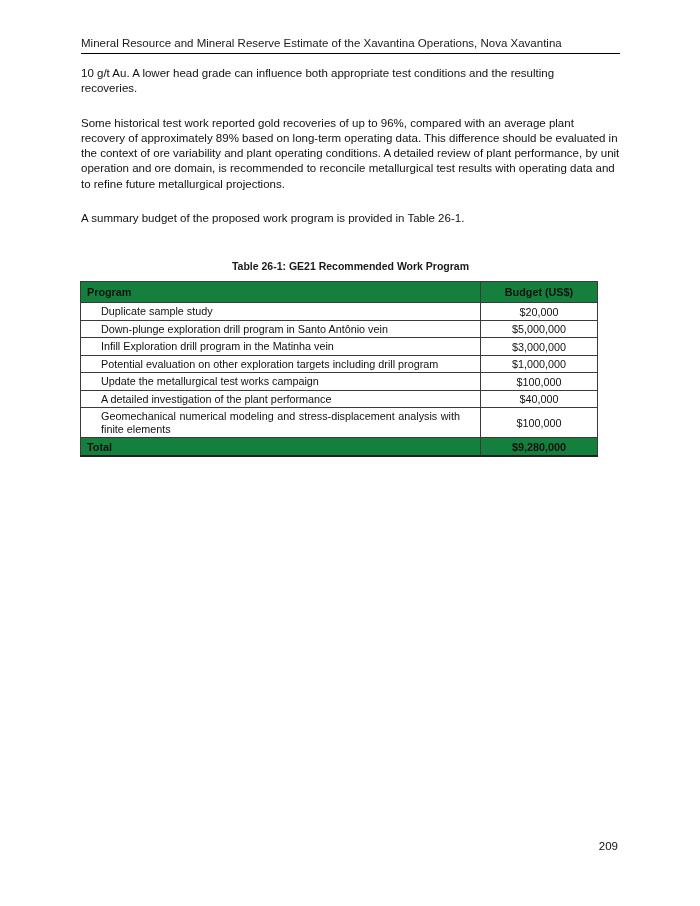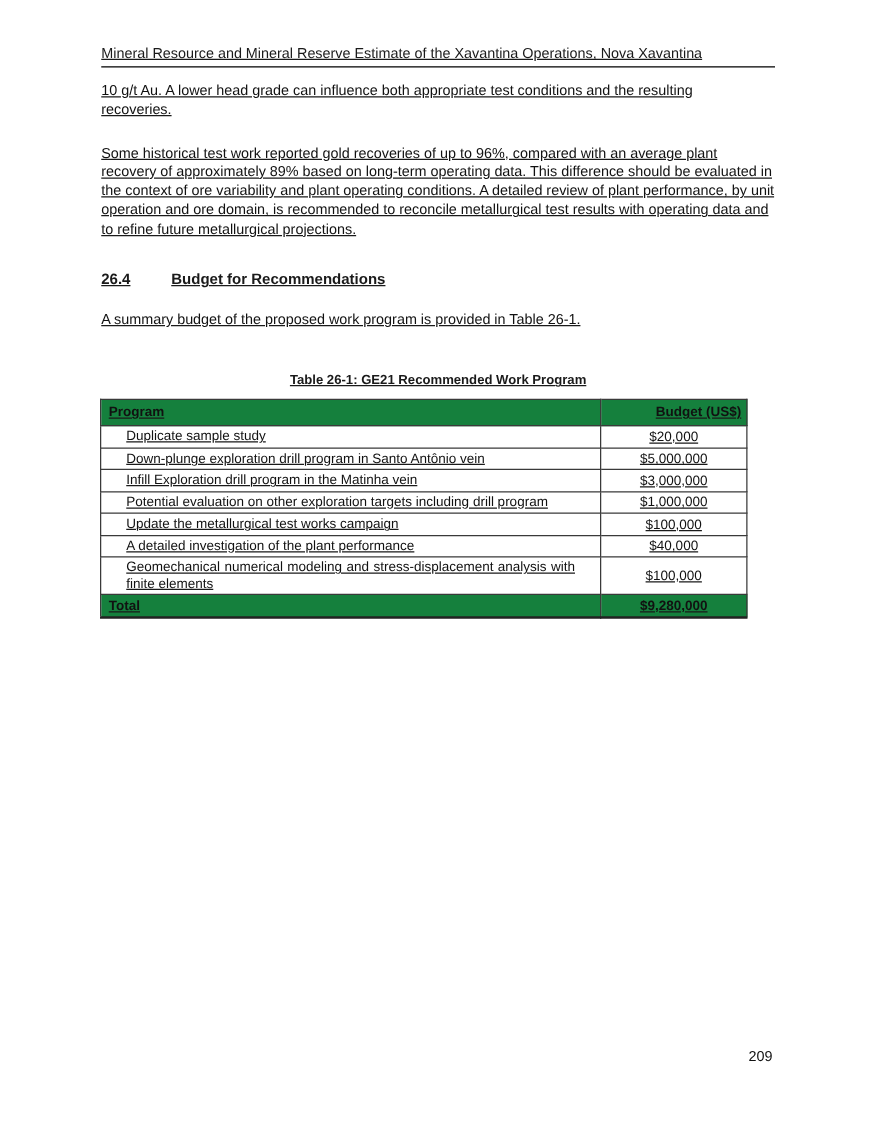--- a/index.html
+++ b/index.html
@@ -8,21 +8,20 @@
     font-family: "Liberation Sans", "DejaVu Sans", sans-serif;
     color: #1a1a1a;
   }
   .page {
     position: relative;
     width: 700px;
     height: 906px;
     background: #ffffff;
     padding: 36px 80px 0 81px;
     overflow: hidden;
-    text-decoration: underline;
   }
   
   .doc-header .title {
     font-size: 11.5px;
     line-height: 14px;
     color: #1a1a1a;
   }
   .doc-header .subtitle {
     font-size: 8.5px;
     line-height: 11px;
@@ -76,21 +75,21 @@
     border: 1px solid #3a3a3a;
     vertical-align: middle;
   }
   table.budget col.c-program { width: 400px; }
   table.budget col.c-budget  { width: 117px; }
   table.budget thead th {
     font-weight: bold;
     height: 21px;
   }
   table.budget thead th.h-program { text-align: left; padding: 2px 6px; }
-  table.budget thead th.h-budget  { text-align: right; padding: 2px 4px; }
+  table.budget thead th.h-budget  { text-align: center; padding: 2px 4px; }
   table.budget tbody td.cell-program {
     text-align: justify;
     padding: 2px 20px;
     height: 17px;
     line-height: 12.5px;
   }
   table.budget tbody td.cell-budget {
     text-align: center;
     padding: 2px 16px;
   }
@@ -118,24 +117,20 @@
 
   <div class="doc-header">
     <div class="title">Mineral Resource and Mineral Reserve Estimate of the Xavantina Operations, Nova Xavantina</div>
     <hr class="rule">
   </div>
 
   <p class="para indented">10 g/t Au. A lower head grade can influence both appropriate test conditions and the resulting recoveries.</p>
 
   <p class="para block">Some historical test work reported gold recoveries of up to 96%, compared with an average plant recovery of approximately 89% based on long-term operating data. This difference should be evaluated in the context of ore variability and plant operating conditions. A detailed review of plant performance, by unit operation and ore domain, is recommended to reconcile metallurgical test results with operating data and to refine future metallurgical projections.</p>
 
-  <div class="section-heading">
-    <span class="num">26.4</span>
-    <span>Budget for Recommendations</span>
-  </div>
 
   <p class="para block">A summary budget of the proposed work program is provided in Table 26-1.</p>
 
   <div class="caption">Table 26-1: GE21 Recommended Work Program</div>
 
   <table class="budget">
     <colgroup>
       <col class="c-program">
       <col class="c-budget">
     </colgroup>

